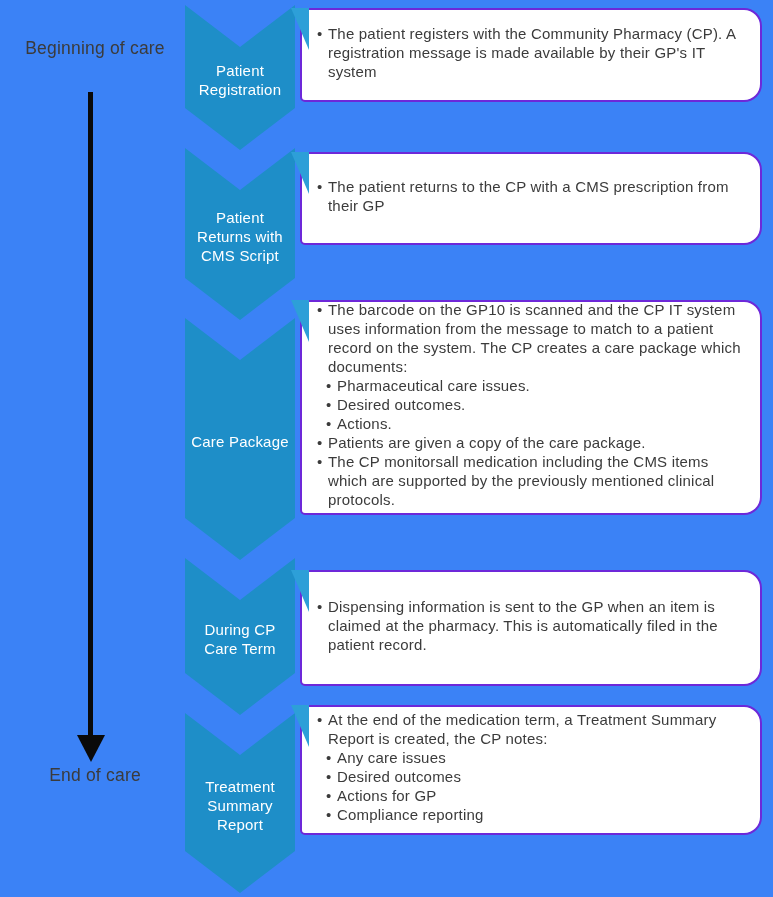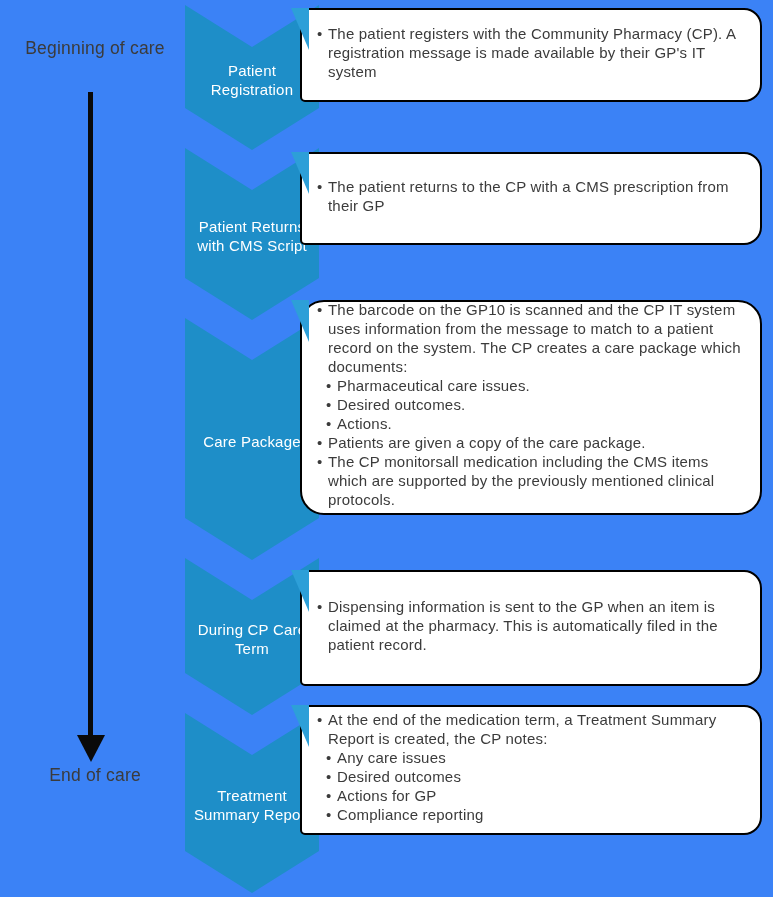--- a/index.html
+++ b/index.html
@@ -27,47 +27,46 @@
     width:0;height:0;
     border-left:14px solid transparent;
     border-right:14px solid transparent;
     border-top:27px solid #0a0a0a;
   }
   
   .chev{
     position:absolute;left:185px;width:110px;
     background:#1e8ec8;
     clip-path:polygon(0 0,50% 42px,100% 0,100% calc(100% - 42px),50% 100%,0 calc(100% - 42px));
-    padding-left:24px;
   }
   .chev-label{
     position:absolute;inset:0;
     display:flex;align-items:center;justify-content:center;
     padding:46px 5px 42px;box-sizing:border-box;
     text-align:center;color:#ffffff;
     font-size:15px;line-height:19px;letter-spacing:.2px;
   }
   .chev1{top:5px;height:145px;}
   .chev2{top:148px;height:172px;}
   .chev3{top:318px;height:242px;}
   .chev4{top:558px;height:157px;}
   .chev5{top:713px;height:180px;}
   
   .box{
     position:absolute;left:300px;width:462px;
     background:#ffffff;
-    border:2px solid #000000;
+    border:2px solid #6d28d9;
     border-radius:5px 18px 18px 5px;
     box-sizing:border-box;
     display:flex;flex-direction:column;justify-content:center;
     padding:6px 16px 12px 8px;
   }
   .box1{top:8px;height:94px;}
   .box2{top:152px;height:93px;}
-  .box3{top:300px;height:215px;border-radius:24px;}
+  .box3{top:300px;height:215px;}
   .box4{top:570px;height:116px;}
   .box5{top:705px;height:130px;}
   .flap{
     position:absolute;left:-11px;top:-2px;
     width:18px;height:42px;
     background:#2d9fd8;
     clip-path:polygon(0 0,100% 0,100% 100%);
   }
   .bullet{
     position:relative;

